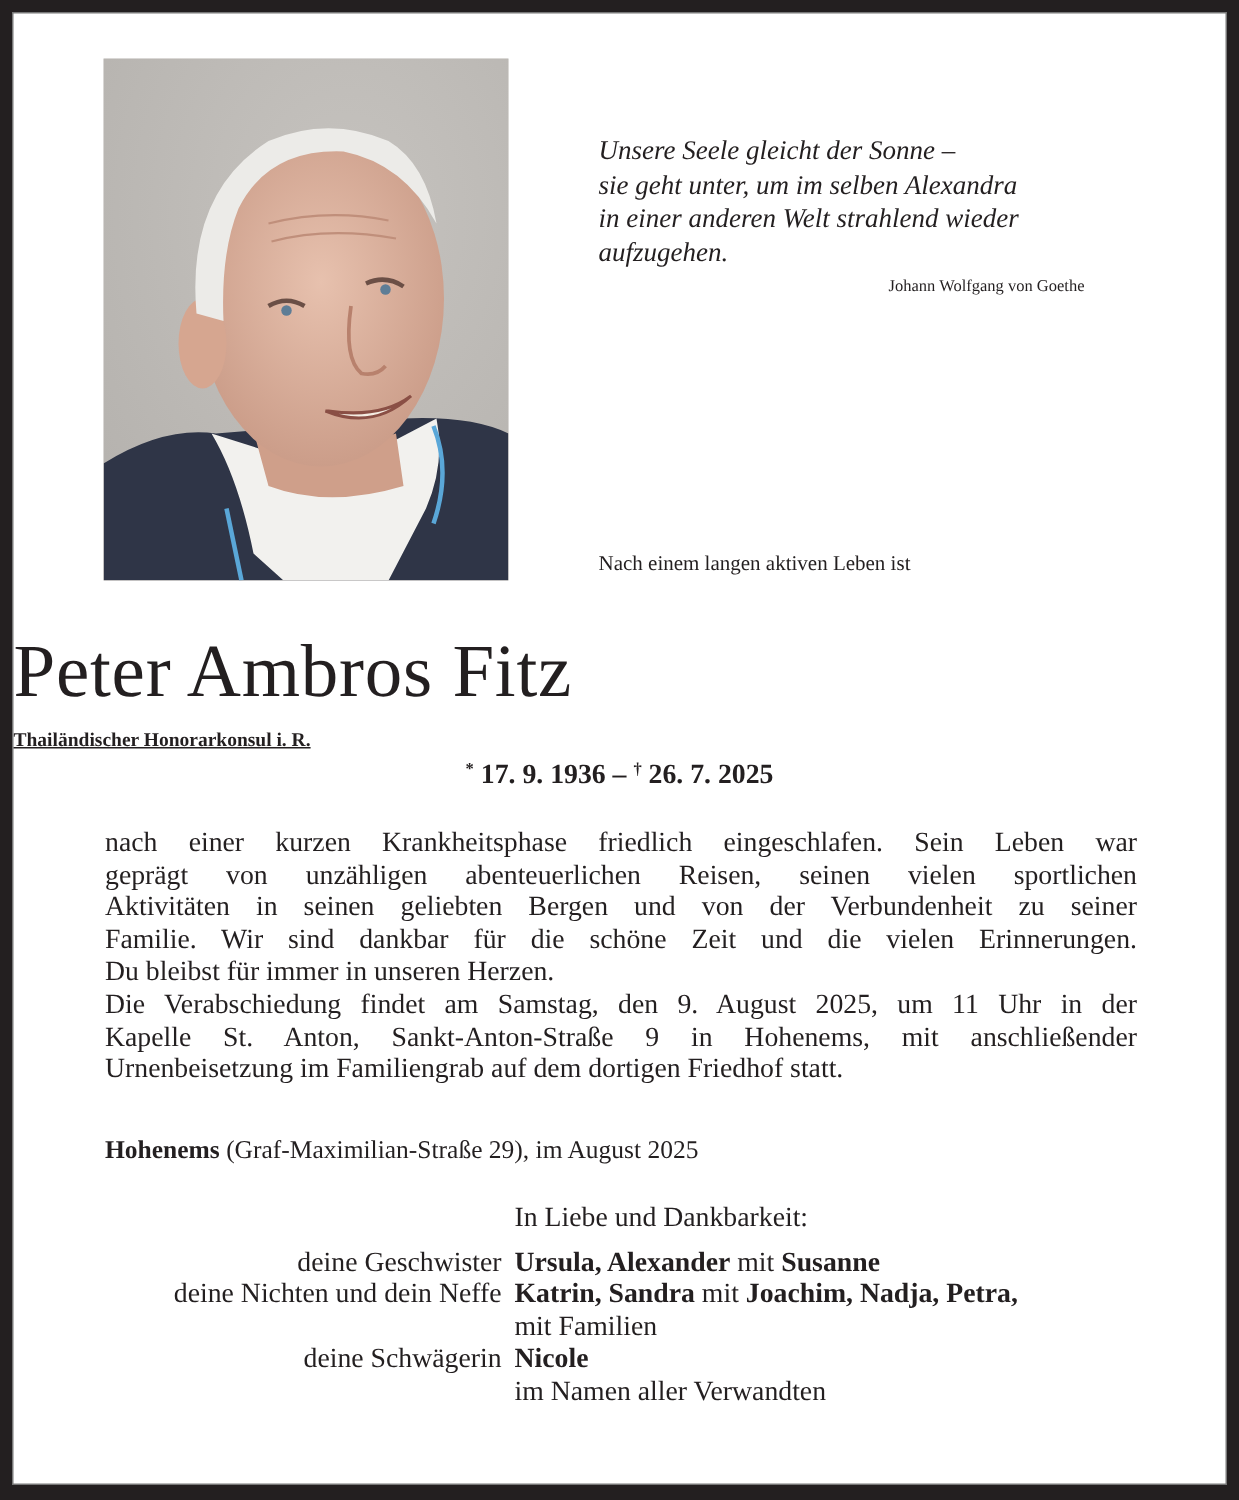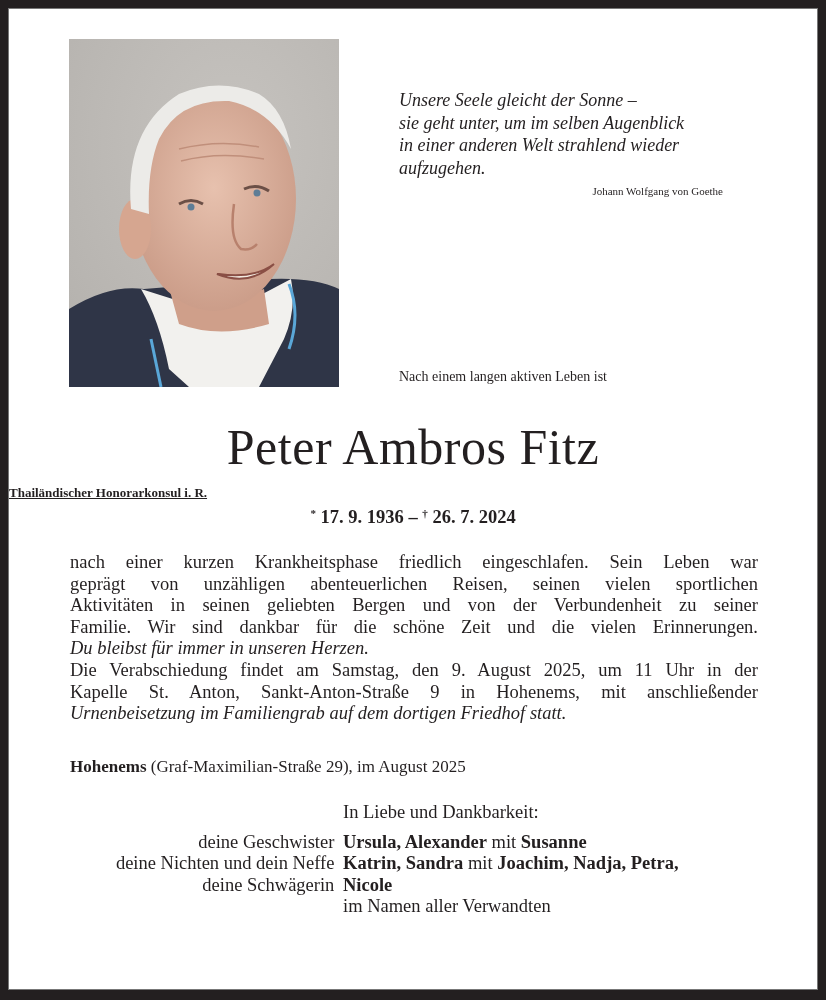--- a/index.html
+++ b/index.html
@@ -45,21 +45,21 @@
     }
     .intro {
       position: absolute;
       left: 390px; top: 360px;
       font-size: 14px;
       white-space: nowrap;
     }
     .name {
       position: absolute;
       left: 0; right: 0; top: 408px;
-      text-align: center;
+      text-align: left;
       font-size: 50px;
       line-height: 60px;
       letter-spacing: 0.5px;
     }
     .title {
       position: absolute; left: 0; right: 0; top: 476px;
       text-align: left; font-weight: bold; font-size: 13px; text-decoration: underline;
     }
     .dates {
       position: absolute; left: 0; right: 0; top: 498px;
@@ -68,21 +68,21 @@
     .dates sup { font-size: 11px; vertical-align: 6px; }
     .body-text {
       position: absolute;
       left: 61px; top: 543px;
       width: 688px;
       font-size: 18.5px;
       line-height: 21.6px;
       text-align: justify;
     }
     .body-text .line { display: block; text-align: justify; text-align-last: justify; white-space: nowrap; }
-    .body-text .line.last { text-align-last: left; font-style: italic; }
+    .body-text .line.last { text-align-last: left; }
     .place {
       position: absolute; left: 61px; top: 748px;
       font-size: 17px; white-space: nowrap;
     }
     .place b { font-weight: bold; }
     .mourners {
       position: absolute;
       left: 0; top: 793px;
       width: 810px;
       font-size: 18.5px;
@@ -139,34 +139,34 @@
 
       <path d="M148 235 Q180 248 205 225 Q185 240 150 235 Z" fill="#f4ece2" stroke="#8a4f45" stroke-width="2"></path>
 
       <path d="M110 110 Q150 100 190 108" stroke="#c08f7b" stroke-width="1.5" fill="none"></path>
       <path d="M112 122 Q150 112 195 120" stroke="#c08f7b" stroke-width="1.5" fill="none"></path>
     </svg>
   </div>
 
   <div class="quote">
     <span class="line">Unsere Seele gleicht der Sonne –</span>
-    <span class="line">sie geht unter, um im selben Augenblick</span>
+    <span class="line">sie geht unter, um im selben Alexandra</span>
     <span class="line">in einer anderen Welt strahlend wieder</span>
     <span class="line">aufzugehen.</span>
   </div>
   <div class="quote-author">Johann Wolfgang von Goethe</div>
 
   <div class="intro">Nach einem langen aktiven Leben ist</div>
 
   <div class="name">Peter Ambros Fitz</div>
   <div class="title">Thailändischer Honorarkonsul i. R.</div>
   <div class="dates">
     <sup>*</sup>
     <span>17. 9. 1936</span><span> – </span><sup>†</sup>
-    <span>26. 7. 2024</span>
+    <span>26. 7. 2025</span>
   </div>
 
   <div class="body-text">
     <span class="line">nach einer kurzen Krankheitsphase friedlich eingeschlafen. Sein Leben war</span>
     <span class="line">geprägt von unzähligen abenteuerlichen Reisen, seinen vielen sportlichen</span>
     <span class="line">Aktivitäten in seinen geliebten Bergen und von der Verbundenheit zu seiner</span>
     <span class="line">Familie. Wir sind dankbar für die schöne Zeit und die vielen Erinnerungen.</span>
     <span class="line last">Du bleibst für immer in unseren Herzen.</span>
     <span class="line">Die Verabschiedung findet am Samstag, den 9. August 2025, um 11 Uhr in der</span>
     <span class="line">Kapelle St. Anton, Sankt-Anton-Straße 9 in Hohenems, mit anschließender</span>
@@ -186,20 +186,24 @@
     <div id="mourner-groups">
         <div class="row">
           <span class="rel">deine Geschwister&nbsp;</span>
           <span class="names"><b>Ursula, Alexander</b><span> mit </span><b>Susanne</b></span>
         </div>
         <div class="row">
           <span class="rel">deine Nichten und dein Neffe&nbsp;</span>
           <span class="names"><b>Katrin, Sandra</b><span> mit </span><b>Joachim, Nadja, Petra,</b></span>
         </div>
         <div class="row">
+          <span class="rel"></span>
+          <span class="names"><span>mit Familien</span></span>
+        </div>
+        <div class="row">
           <span class="rel">deine Schwägerin&nbsp;</span>
           <span class="names"><b>Nicole</b></span>
         </div>
         <div class="row">
           <span class="rel"></span>
           <span class="names"><span>im Namen aller Verwandten</span></span>
         </div>
       </div>
   </div>
 

